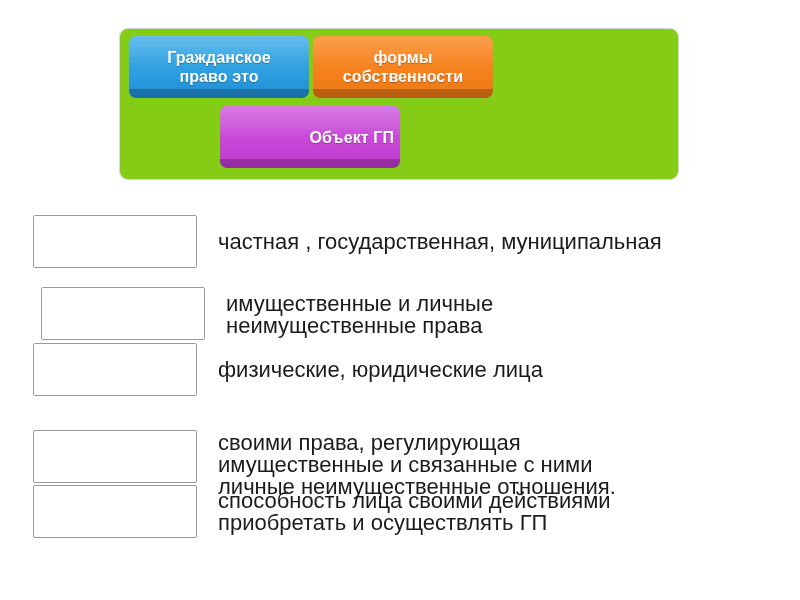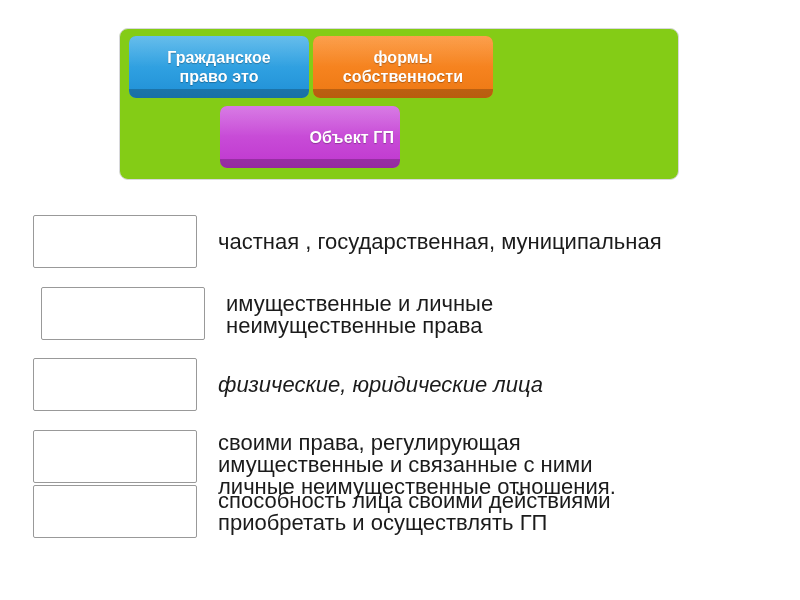--- a/index.html
+++ b/index.html
@@ -137,21 +137,21 @@
     flex: 1 1 auto;
     color: #1b1b1b;
     font-size: 22px;
     line-height: 22px;
     white-space: pre-line;
     padding-top: 2px;
   }
 
   .answer-row.r1 { top: 10px; }
   .answer-row.r2 { top: 82px; padding-left: 8px; }
-  .answer-row.r3 { top: 153px; font-style: italic; }
+  .answer-row.r3 { top: 138px; }
   .answer-row.r4 { top: 225px; }
   .answer-row.r5 { top: 280px; }
 
   .answer-row.r1 .answer-text { padding-top: 16px; }
   .answer-row.r2 .answer-text { padding-top: 6px; }
   .answer-row.r3 .answer-text { padding-top: 16px; }
   .answer-row.r4 .answer-text { padding-top: -2px; }
   .answer-row.r5 .answer-text { padding-top: 5px; }
 </style>
 </head>

